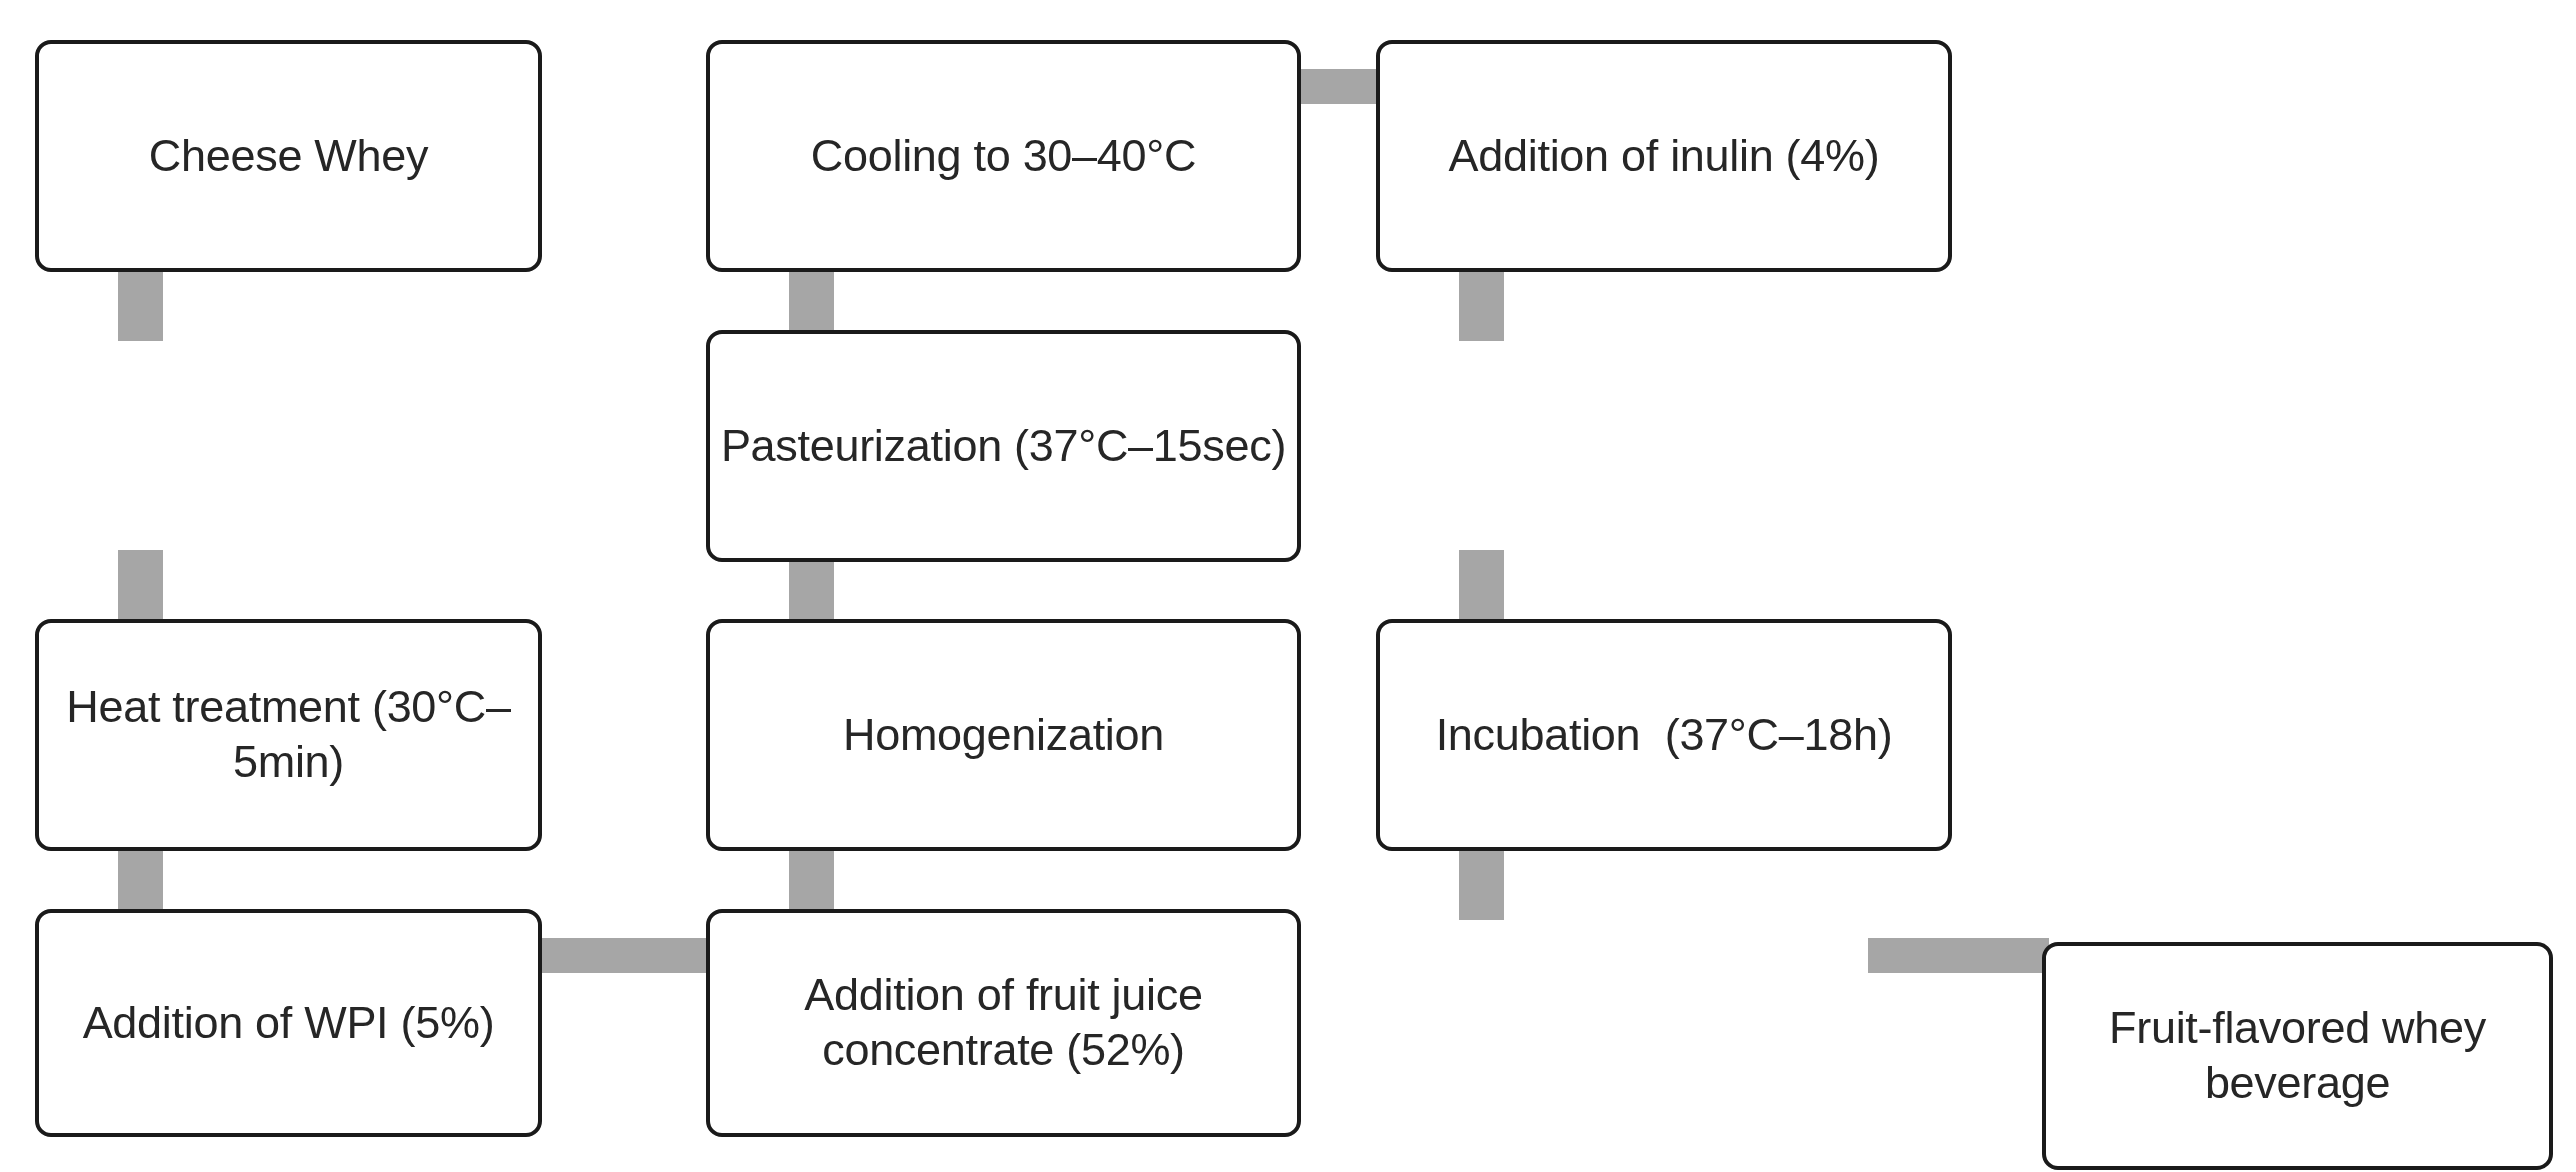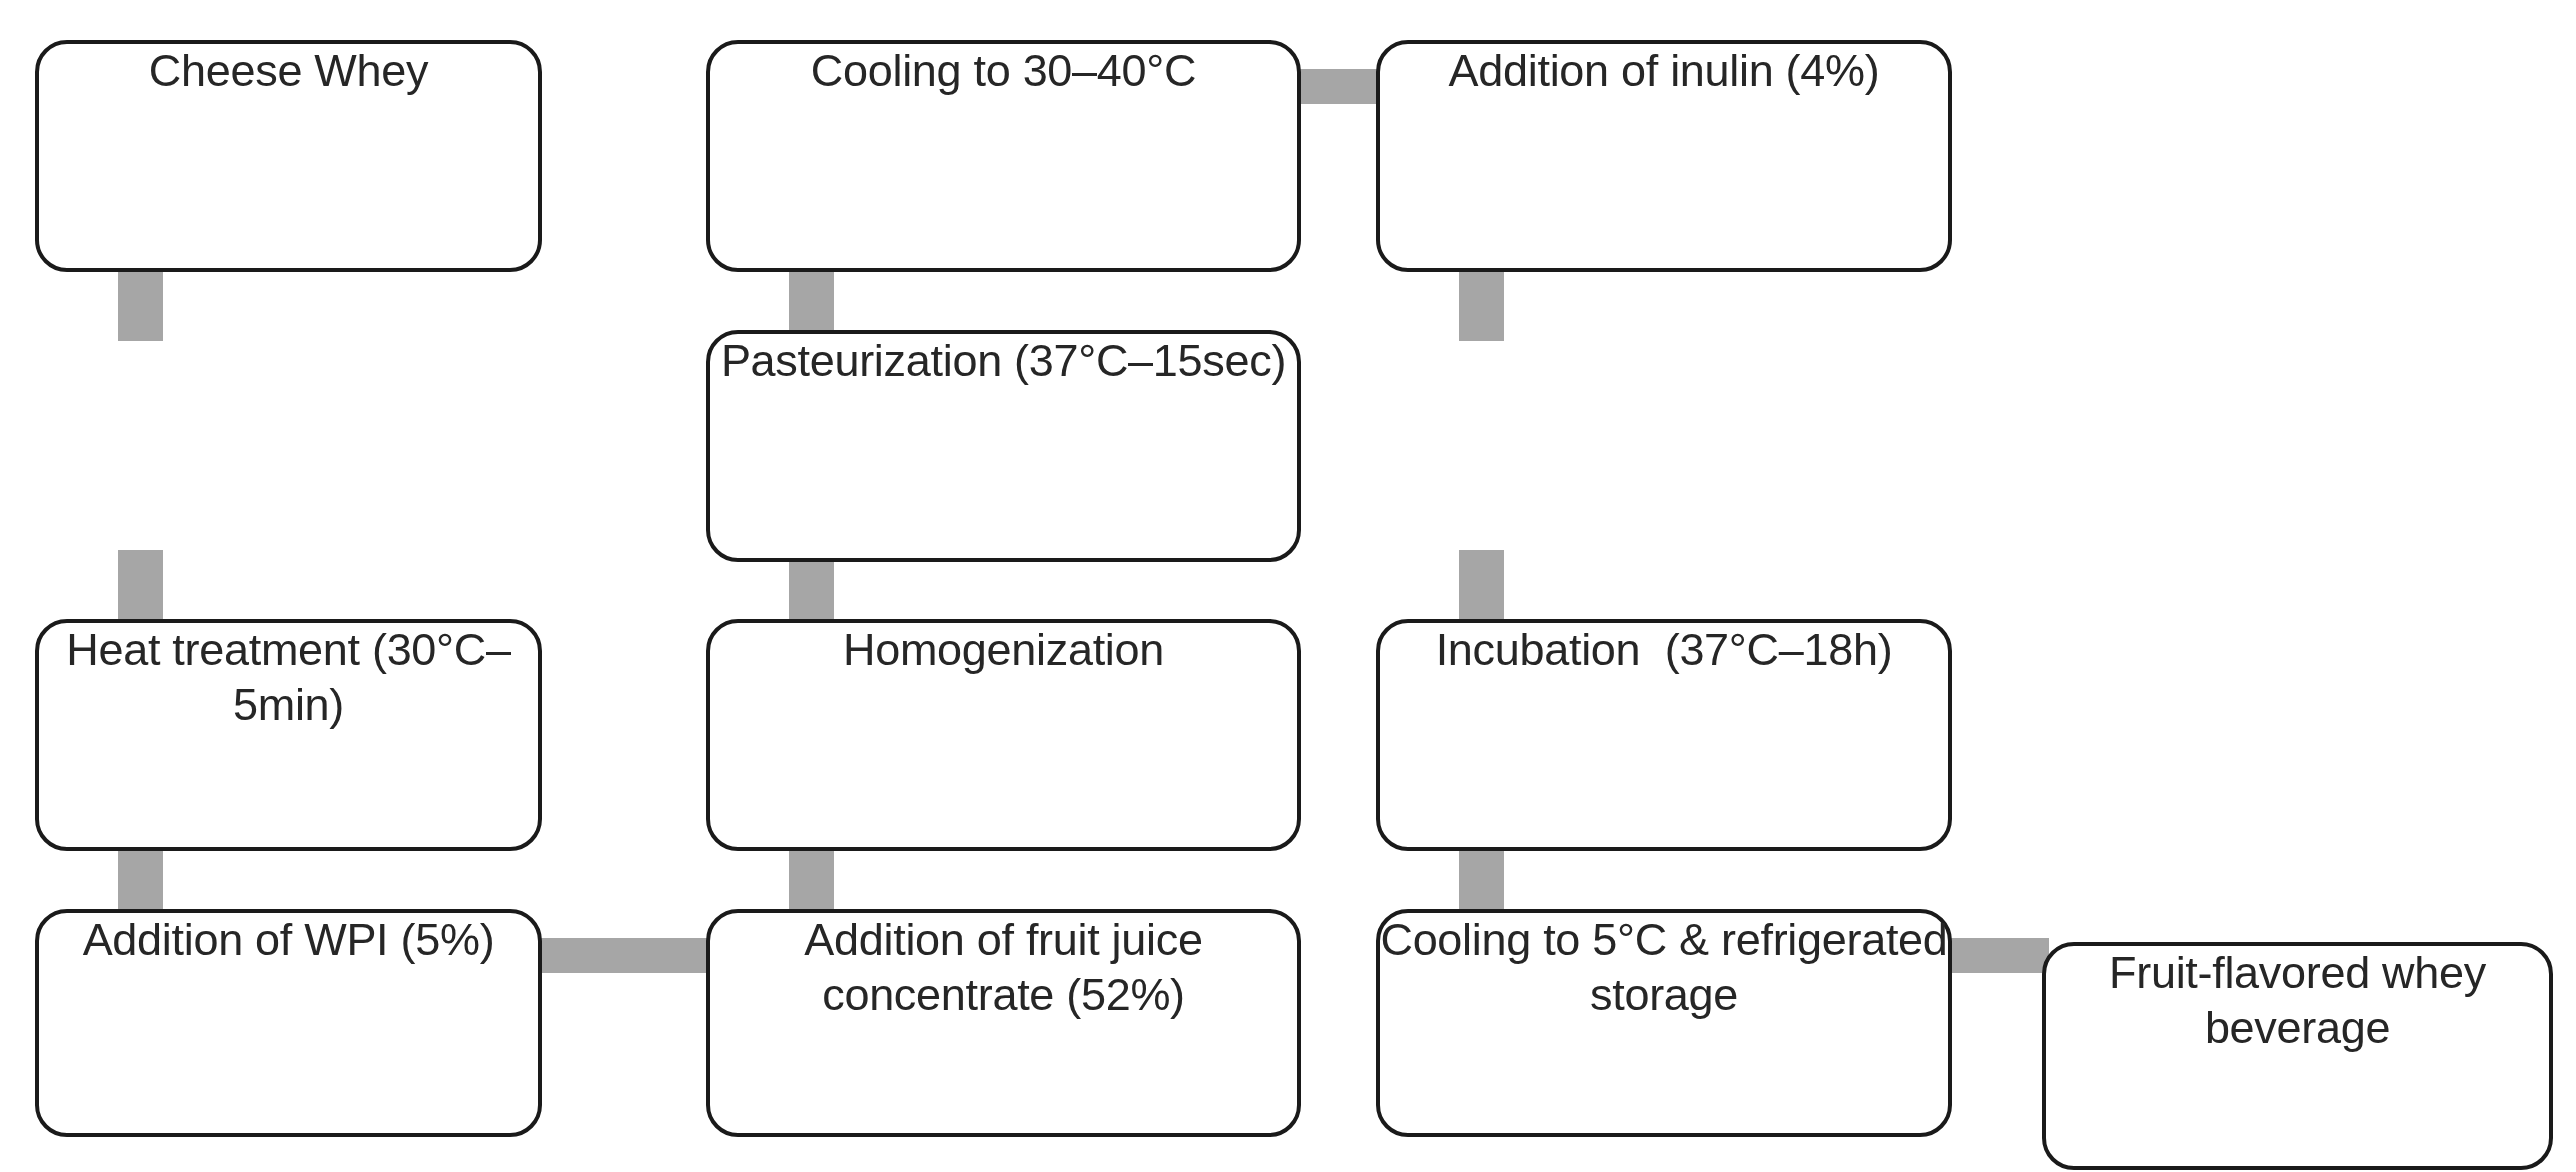--- a/index.html
+++ b/index.html
@@ -23,23 +23,23 @@
     position: absolute;
     background: #a6a6a6;
     z-index: 1;
   }
   
   .node {
     position: absolute;
     box-sizing: border-box;
     background: #ffffff;
     border: 4.3px solid #1a1a1a;
-    border-radius: 32px;
+    border-radius: 16px;
     display: flex;
-    align-items: flex-start;
+    align-items: center;
     justify-content: center;
     z-index: 2;
   }
   .node-label {
     font-family: "Liberation Sans", sans-serif;
     font-size: 45px;
     line-height: 1.22;
     color: #262626;
     text-align: center;
     white-space: pre-wrap;
@@ -117,22 +117,19 @@
 
   <div class="node col3 row1">
     <span class="node-label">Addition of inulin (4%)</span>
   </div>
 
 
   <div class="node col3 row3">
     <span class="node-label">Incubation  (37°C–18h)</span>
   </div>
 
-  <div class="node col3 row4">
-    <span class="node-label">Cooling to 5°C &amp; refrigerated storage</span>
-  </div>
 
   <div class="node col4 row4">
     <span class="node-label">Fruit-flavored whey beverage</span>
   </div>
 
 </div>
 
 
 </body></html>

